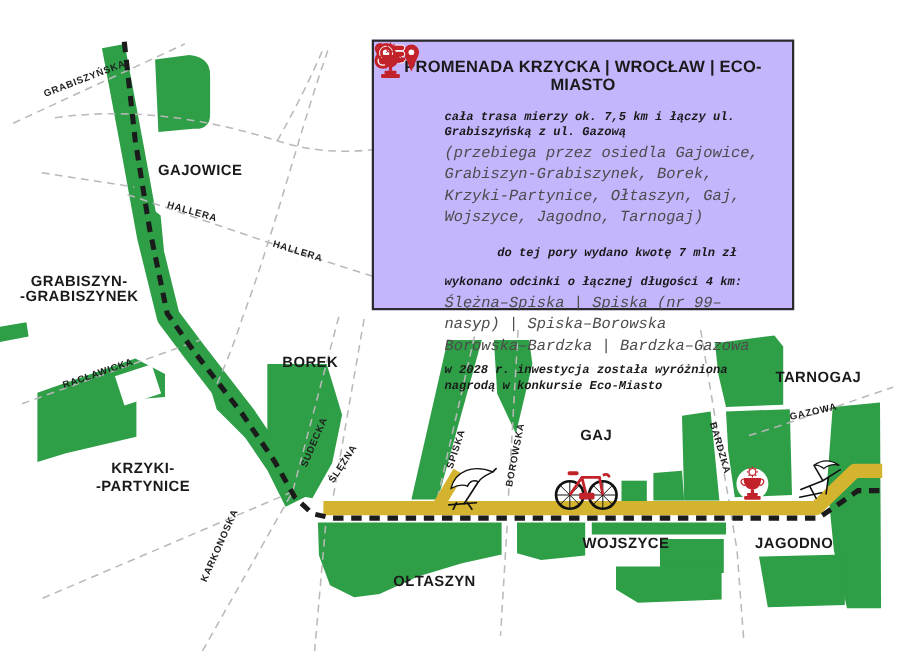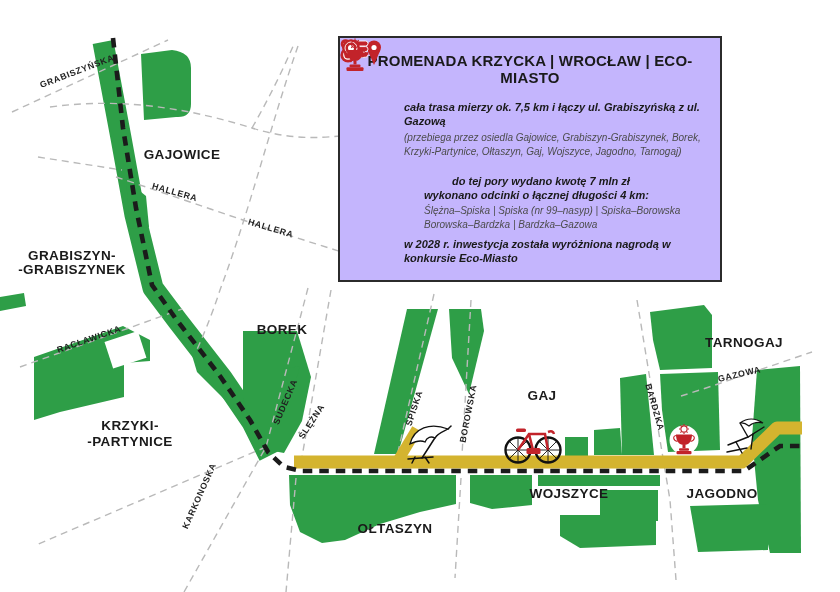--- a/index.html
+++ b/index.html
@@ -7,26 +7,26 @@
          font-family:"Liberation Sans",sans-serif;}
   .stage svg{position:absolute;left:0;top:0;}
 
   
   .infobox{position:absolute;left:338px;top:36px;width:384px;height:246px;
            box-sizing:border-box;background:#c4b5fd;border:2px solid #2b2b2b;z-index:5;}
   .infobox .title{margin-top:14px;text-align:center;font-size:15px;font-weight:700;
                   color:#1a1a1a;letter-spacing:.2px;}
   .row{display:flex;padding:0 16px 0 12px;}
   .row .ico{width:52px;flex:none;display:flex;justify-content:center;align-items:flex-start;}
-  .row .txt{flex:1;}
+  .row .txt{flex:1;font-family:Liberation Mono, monospace;}
   .bold-line{font-size:11px;font-weight:700;font-style:italic;color:#1a1a1a;line-height:1.3;}
-  .note{font-size:10px;font-style:italic;color:#4c4c4c;line-height:1.4;margin-top:2px;}
+  .note{font-size:14px;font-style:italic;color:#4c4c4c;line-height:1.4;margin-top:2px;}
   .r1{margin-top:14px;}
   .r2{margin-top:15px;align-items:flex-end;margin-left:48px;}
-  .r3{gap:20px;}
+  .r3{margin-top:12px;}
   .r4{margin-top:5px;align-items:center;}
 
   
   .district{font-family:"Liberation Sans",sans-serif;font-size:13.5px;font-weight:700;
             fill:#1a1a1a;letter-spacing:.4px;text-anchor:middle;}
   .street{font-family:"Liberation Sans",sans-serif;font-size:8.8px;font-weight:700;
           fill:#1f1f1f;letter-spacing:.7px;text-anchor:middle;}
 </style>
 </head>
 <body>

